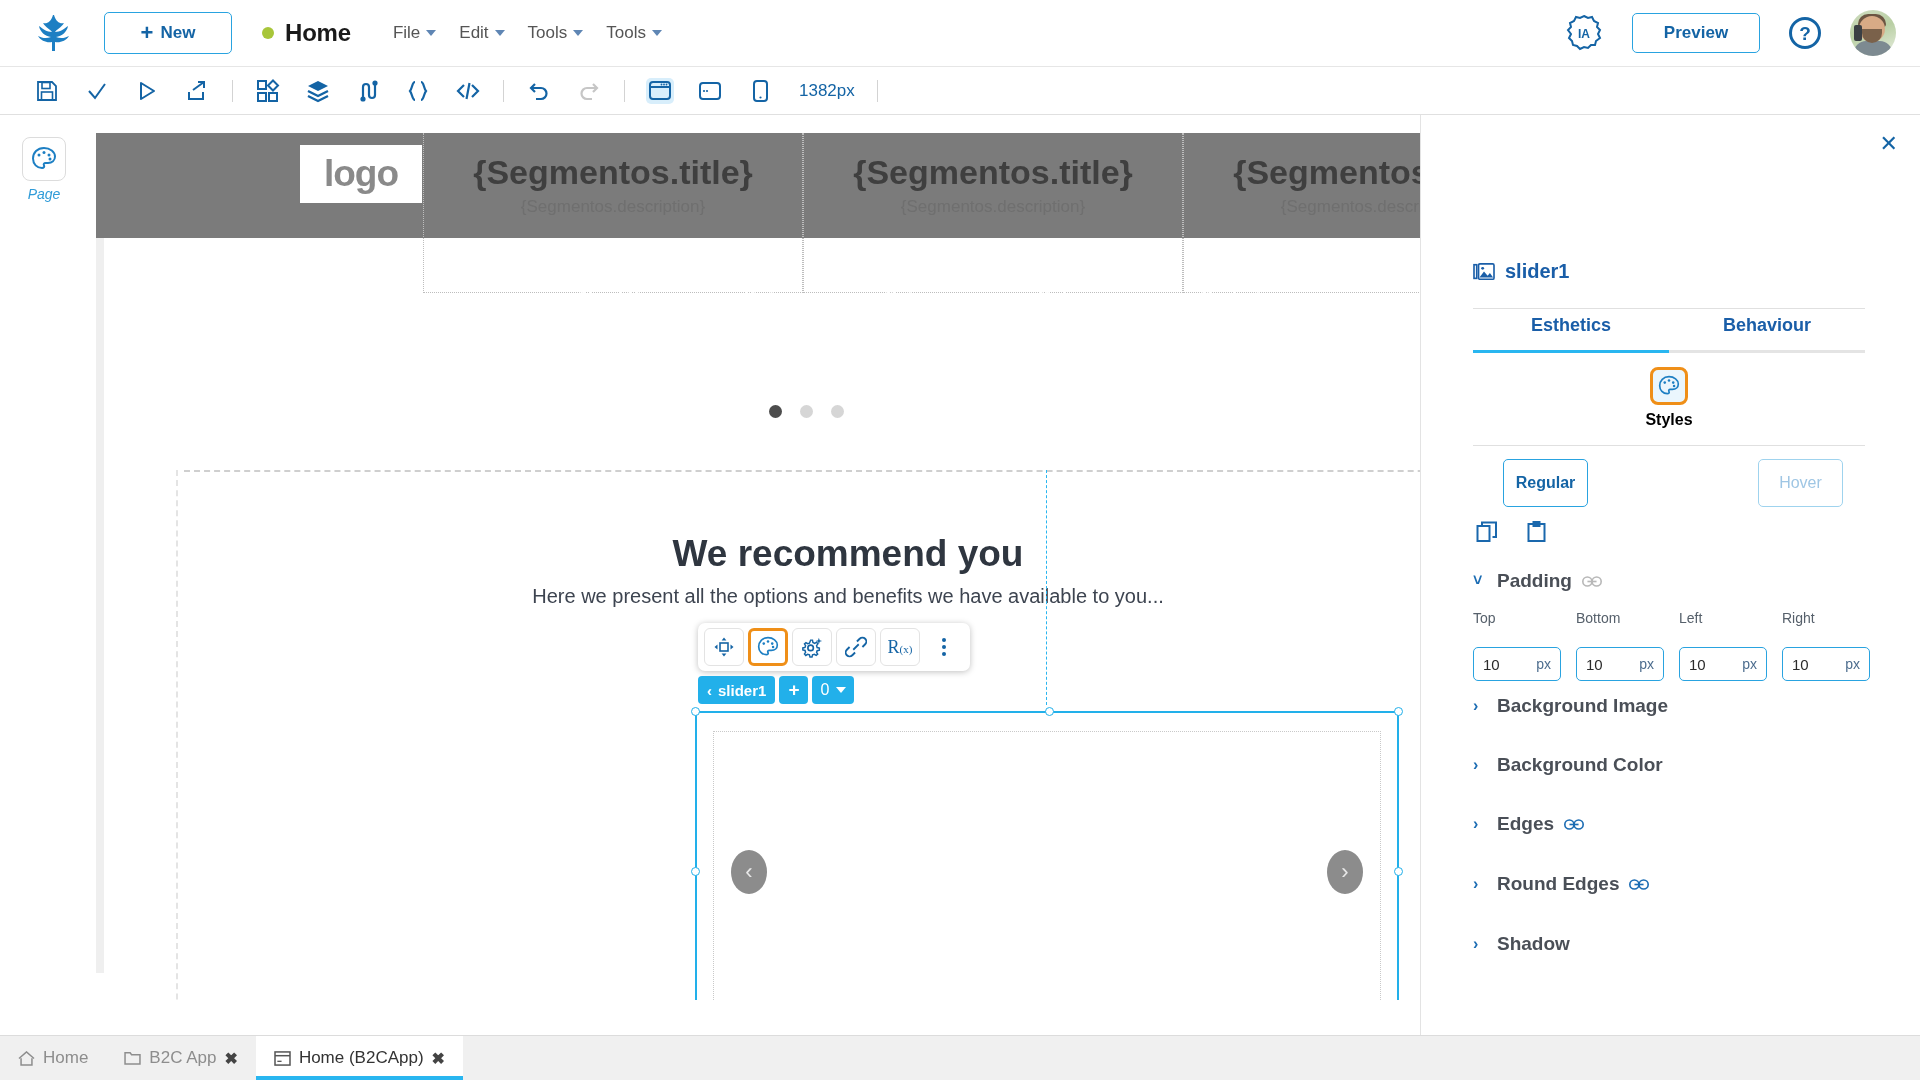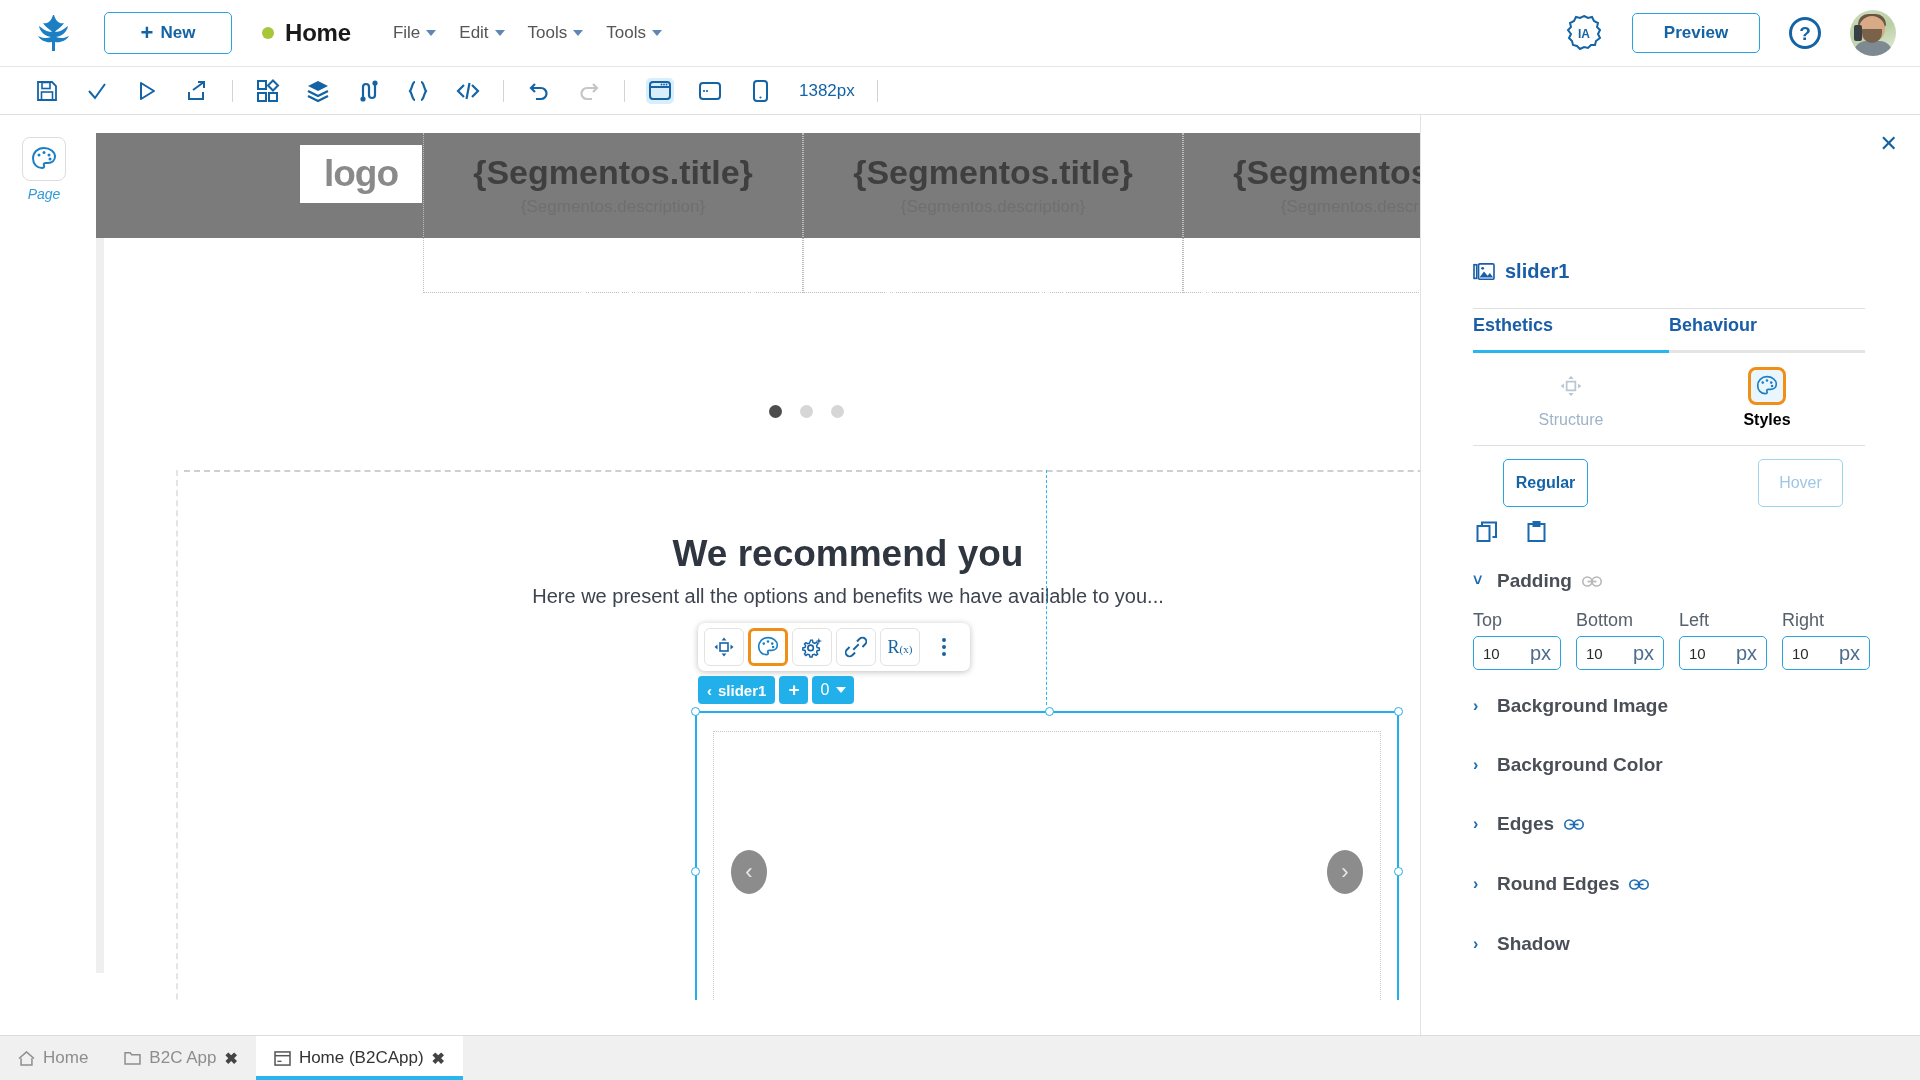--- a/index.html
+++ b/index.html
@@ -166,21 +166,21 @@
   
   .rpanel {
     position:absolute; right:0; top:115px; width: 500px; height: 920px; background:#fff;
     border-left: 1px solid #e3e3e3;
   }
   .rp-close { position:absolute; right: 22px; top: 18px; font-size: 22px; color:#1464a5; cursor:pointer; line-height:1; }
   .rp-titlerow { position:absolute; left: 52px; top: 145px; display:flex; align-items:center; gap: 10px; }
   .rp-titletxt { font-size: 20px; font-weight: bold; color:#1a5ea8; }
   .rp-hr { position:absolute; left: 52px; width: 392px; height:1px; background:#e0e0e0; }
   .rp-tabs { position:absolute; left: 52px; top: 200px; width: 392px; display:flex; }
-  .rp-tab { flex:1; text-align:left; font-size: 18px; font-weight:bold; color:#1a5ea8; padding-bottom: 14px; cursor:pointer; }
+  .rp-tab { flex:1; text-align:center; font-size: 18px; font-weight:bold; color:#1a5ea8; padding-bottom: 14px; cursor:pointer; }
   .rp-tabline { position:absolute; left: 52px; top: 235px; width: 392px; height: 3px; background:#e4e4e4; }
   .rp-tabline .on { width: 196px; height: 3px; background:#29b6f0; }
   .rp-subtabs { position:absolute; left: 52px; top: 252px; width: 392px; display:flex; }
   .rp-subtab { flex:1; display:flex; flex-direction:column; align-items:center; gap: 6px; cursor:pointer; }
   .rp-subtab .lbl { font-size: 16px; color:#9fb3c8; }
   .rp-subtab.active .lbl { color:#000000; font-weight:bold; }
   .rp-subicon { width: 38px; height: 38px; display:flex; align-items:center; justify-content:center; border-radius:8px; }
   .rp-subicon.selected { border: 3px solid #ef8f18; background:#eaf6fd; }
   .rp-hr2 { position:absolute; left:52px; top: 330px; width:392px; height:1px; background:#e0e0e0; }
   .state-row { position:absolute; left: 52px; top: 344px; width: 392px; display:flex; }
@@ -194,27 +194,27 @@
   .cp-btn { width: 28px; height: 28px; display:flex;align-items:center;justify-content:center; cursor:pointer; }
 
   .accordion { position:absolute; left: 52px; width: 400px; }
   .acc-head { display:flex; align-items:center; gap: 10px; cursor:pointer; }
   .acc-chev { color:#1b6cb3; font-size: 16px; font-weight: bold; width:14px; }
   .acc-title { font-size: 19px; font-weight:bold; color:#4a4f57; }
   .linkicon { display:inline-flex; }
 
   .pad-row { position:absolute; left: 52px; top: 495px; width: 400px; display:flex; gap: 15px; }
   .pad-field { width: 88px; }
-  .pad-label { font-size: 18px; color:#56606b; margin-bottom: 5px; }
+  .pad-label { font-size: 14px; color:#56606b; margin-bottom: 21px; }
   .pad-input {
     width: 88px; height: 34px; border:1px solid #29a3e0; border-radius:5px; background:#fff;
     display:flex; align-items:center; justify-content:space-between; padding: 0 9px;
   }
   .pad-input .v { font-size: 15px; color:#2b2b2b; }
-  .pad-input .u { font-size: 20px; color:#4d6d8e;text-align:center; }
+  .pad-input .u { font-size: 14px; color:#4d6d8e;text-align:center; }
 
   
   .bottombar {
     position:absolute; left:0; bottom:0; width: 1920px; height: 45px; background:#f0f0f0;
     border-top:1px solid #dcdcdc; display:flex; align-items:flex-end;
   }
   .btab { height: 44px; display:flex; align-items:center; gap: 8px; padding: 0 18px; font-size: 17px; color:#8d8d8d; cursor:pointer; position:relative; }
   .btab.active { background:#fff; color:#333; }
   .btab.active:after { content:""; position:absolute; left:0; bottom:0; width:100%; height:4px; background:#29b6f0; }
   .btab .x { font-size: 16px; font-weight:bold; color:#444; }
@@ -539,32 +539,20 @@
 
     <div class="rp-tabs">
       <div class="rp-tab">Esthetics</div>
       <div class="rp-tab">Behaviour</div>
     </div>
     <div class="rp-tabline">
         <div class="on"></div>
       </div>
 
     <div class="rp-subtabs">
-      <div class="rp-subtab">
-        <div class="rp-subicon">
-          <svg width="24" height="24" viewBox="0 0 22 22">
-            <rect x="7" y="7" width="8" height="8" fill="none" stroke="#b9c7d4" stroke-width="1.6"></rect>
-            <path d="M11 1.5 L8.6 4.5 L13.4 4.5 Z" fill="#b9c7d4"></path>
-            <path d="M11 20.5 L8.6 17.5 L13.4 17.5 Z" fill="#b9c7d4"></path>
-            <path d="M1.5 11 L4.5 8.6 L4.5 13.4 Z" fill="#b9c7d4"></path>
-            <path d="M20.5 11 L17.5 8.6 L17.5 13.4 Z" fill="#b9c7d4"></path>
-          </svg>
-        </div>
-        <div class="lbl">Structure</div>
-      </div>
       <div class="rp-subtab active">
         <div class="rp-subicon selected">
           <svg width="22" height="22" viewBox="0 0 26 26">
             <path d="M13 2 C6.4 2 2 6.6 2 12.6 C2 18 6 22 11 22 C13 22 13.6 20.6 13 19.6 C12.2 18.2 13 17 14.6 17 L17 17 C21 17 24 14.4 24 10.6 C24 5.8 19 2 13 2 Z" fill="none" stroke="#1d7fc3" stroke-width="2"></path>
             <circle cx="8" cy="9" r="1.5" fill="#1d7fc3"></circle>
               <circle cx="13" cy="6.5" r="1.5" fill="#1d7fc3"></circle>
               <circle cx="18" cy="9" r="1.5" fill="#1d7fc3"></circle>
               <circle cx="19" cy="13" r="1.5" fill="#1d7fc3"></circle>
           </svg>
         </div>

